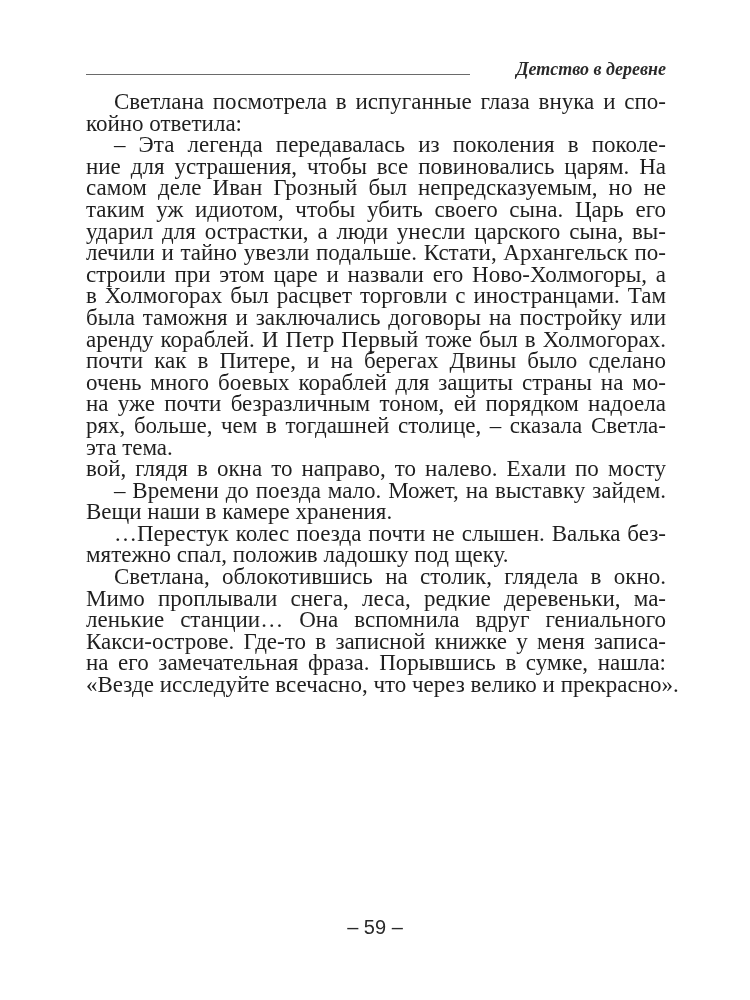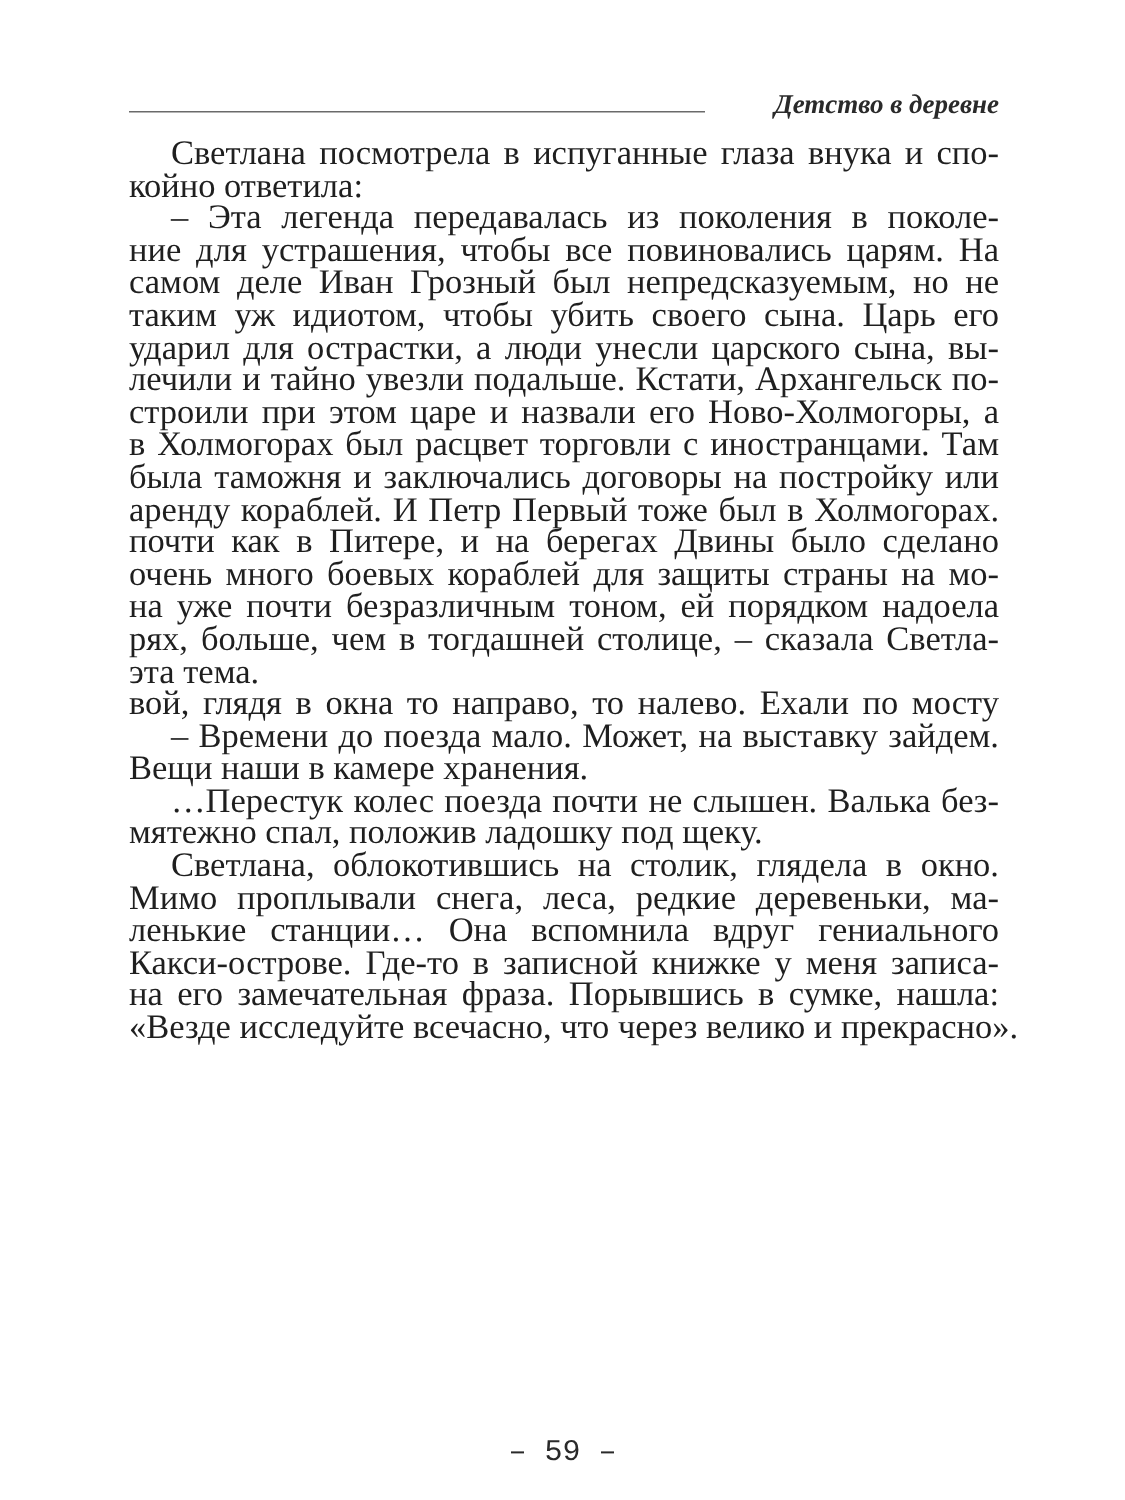--- a/index.html
+++ b/index.html
@@ -21,21 +21,21 @@
   }
   .line {
     font-family: "Liberation Serif", serif;
     font-size: 23px; line-height: 21.6px; height: 21.6px;
     white-space: nowrap; display: block;
   }
   .line.just { text-align: justify; text-align-last: justify; }
   .line.indent { padding-left: 28px; }
   .page-number {
     position: absolute; left: 0; width: 750px; top: 916px; text-align: center;
-    font-family: Liberation Mono, monospace; font-size: 20px; color: #2a2a2a; margin-top: 41px;
+    font-family: Liberation Sans, sans-serif; font-size: 20px; color: #2a2a2a;
   }
 </style>
 </head>
 <body>
 
 <div class="header-rule"></div>
 <div class="header-title">Детство в деревне</div>
 
 <div class="body-text" id="body-text">
     <span class="line indent just">Светлана посмотрела в испуганные глаза внука и спо-</span>

